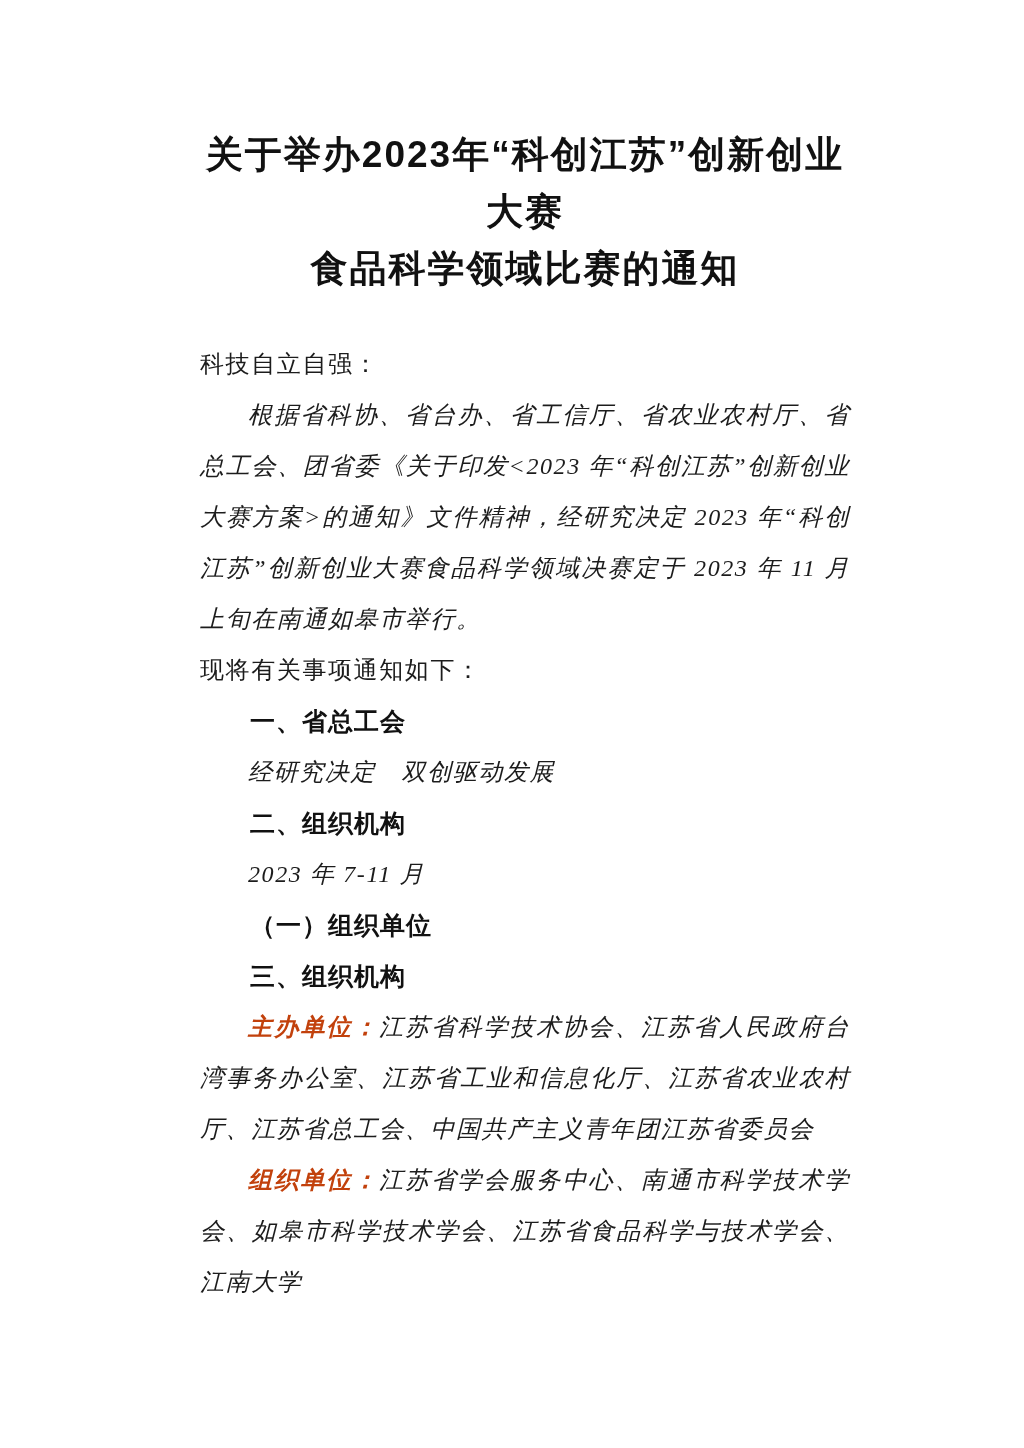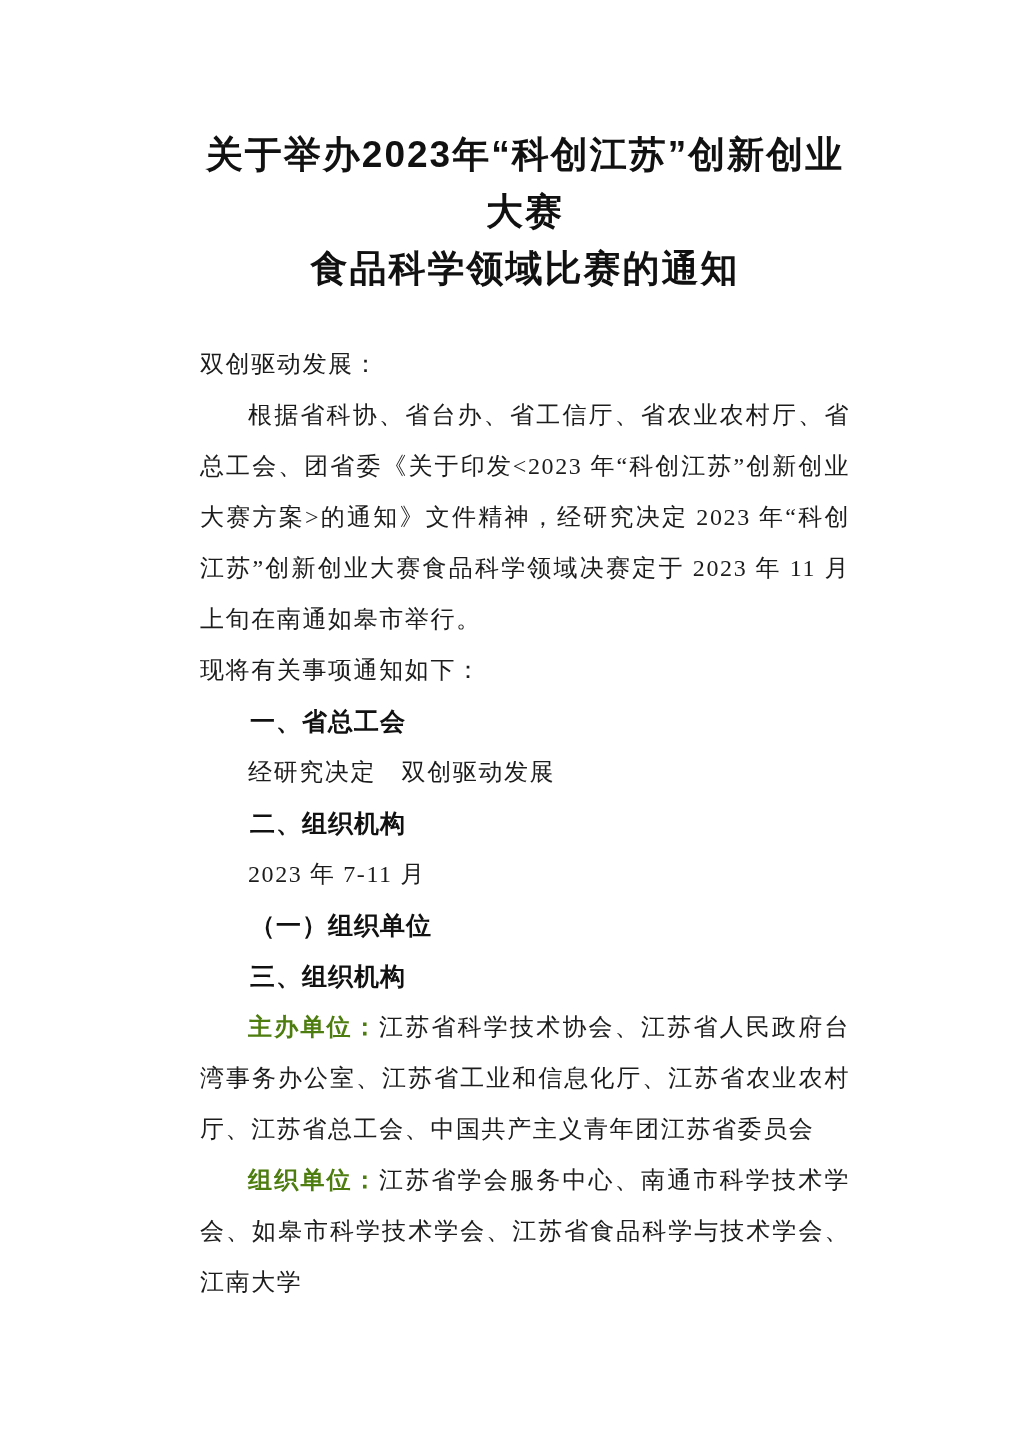--- a/index.html
+++ b/index.html
@@ -39,49 +39,50 @@
     letter-spacing: 1.6px;
     text-align: justify;
     text-justify: inter-character;
     color: #1c1c1c;
   }
   .doc-body p {
     margin: 0;
   }
   .indent2 {
     text-indent: 2em;
+    font-style: italic;
   }
   .section-heading {
     font-family: "Liberation Sans", "DejaVu Sans", sans-serif;
     font-weight: bold;
     font-size: 25px;
     letter-spacing: 1px;
     text-indent: 2em;
     color: #111111;
   }
   .inline-label {
     font-weight: bold;
     font-family: "Liberation Serif", "DejaVu Serif", serif;
-    color: #4d7c0f;
+    color: #c2410c;
   }
 </style>
 </head>
 <body>
 
 <div class="page">
   <div class="doc">
 
     <h1 class="doc-title">
       <span class="t-line">关于举办2023年“科创江苏”创新创业大赛</span>
       <span class="t-line">食品科学领域比赛的通知</span>
     </h1>
 
     <div class="doc-body">
 
-      <p>双创驱动发展：</p>
+      <p>科技自立自强：</p>
 
       <p class="indent2">根据省科协、省台办、省工信厅、省农业农村厅、省总工会、团省委《关于印发&lt;2023 年“科创江苏”创新创业大赛方案&gt;的通知》文件精神，经研究决定 2023 年“科创江苏”创新创业大赛食品科学领域决赛定于 2023 年 11 月上旬在南通如皋市举行。</p>
 
       <p>现将有关事项通知如下：</p>
 
       <p class="section-heading">一、省总工会</p>
       <p class="indent2">经研究决定　双创驱动发展</p>
 
       <p class="section-heading">二、组织机构</p>
       <p class="indent2">2023 年 7-11 月</p>

